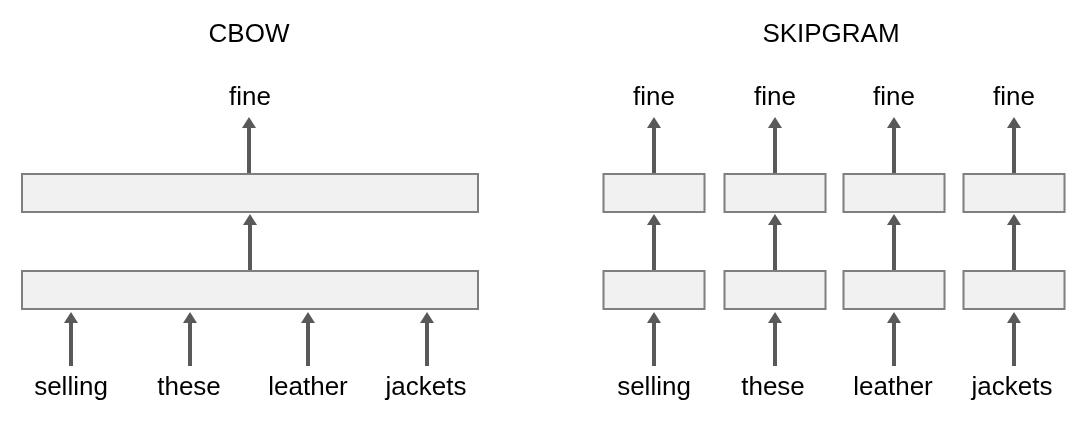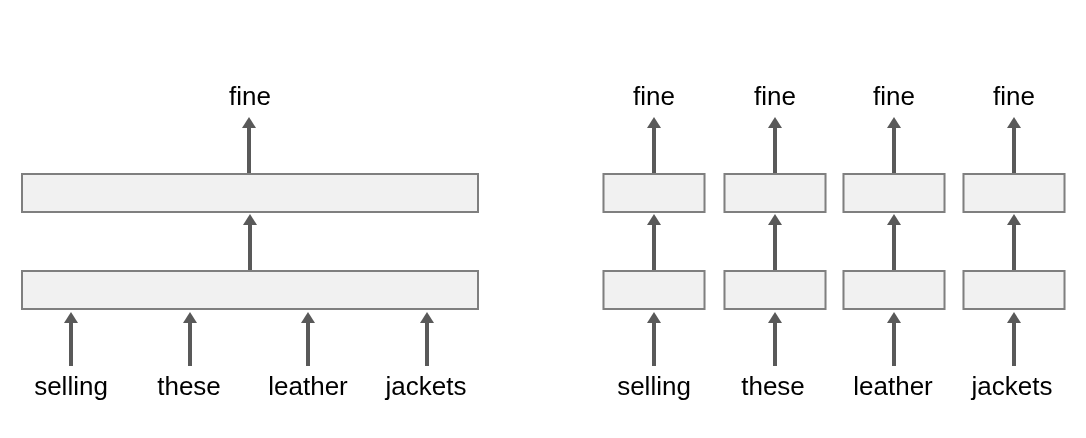--- a/index.html
+++ b/index.html
@@ -46,20 +46,21 @@
     left: 5px; top: 9px; bottom: 0;
     width: 4px;
     background: var(--arrow, #595959);
   }
 </style>
 </head>
 <body>
 
 <div class="canvas">
 
+  <div class="txt" style="left:249px; top:19px;">CBOW</div>
 
   <div class="txt" style="left:250px; top:82px;">fine</div>
 
   <div class="arrow" style="left:249px; top:117px; height:56px;"></div>
 
   <div class="layer-box" style="left:250px; top:173px; width:458px; height:40px;"></div>
 
   <div class="arrow" style="left:250px; top:214px; height:56px;"></div>
 
   <div class="layer-box" style="left:250px; top:270px; width:458px; height:40px;"></div>
@@ -67,20 +68,21 @@
   <div class="arrow" style="left:71px;  top:312px; height:54px;"></div>
   <div class="arrow" style="left:190px; top:312px; height:54px;"></div>
   <div class="arrow" style="left:308px; top:312px; height:54px;"></div>
   <div class="arrow" style="left:427px; top:312px; height:54px;"></div>
 
   <div class="txt" style="left:71px;  top:372px;">selling</div>
   <div class="txt" style="left:189px; top:372px;">these</div>
   <div class="txt" style="left:308px; top:372px;">leather</div>
   <div class="txt" style="left:426px; top:372px;">jackets</div>
 
+  <div class="txt" style="left:831px; top:19px;">SKIPGRAM</div>
 
   <div class="txt" style="left:654px; top:82px;">fine</div>
   <div class="arrow" style="left:654px; top:117px; height:56px;"></div>
   <div class="layer-box" style="left:654px; top:173px; width:103px; height:40px;"></div>
   <div class="arrow" style="left:654px; top:214px; height:56px;"></div>
   <div class="layer-box" style="left:654px; top:270px; width:103px; height:40px;"></div>
   <div class="arrow" style="left:654px; top:312px; height:54px;"></div>
   <div class="txt" style="left:654px; top:372px;">selling</div>
 
   <div class="txt" style="left:775px; top:82px;">fine</div>

